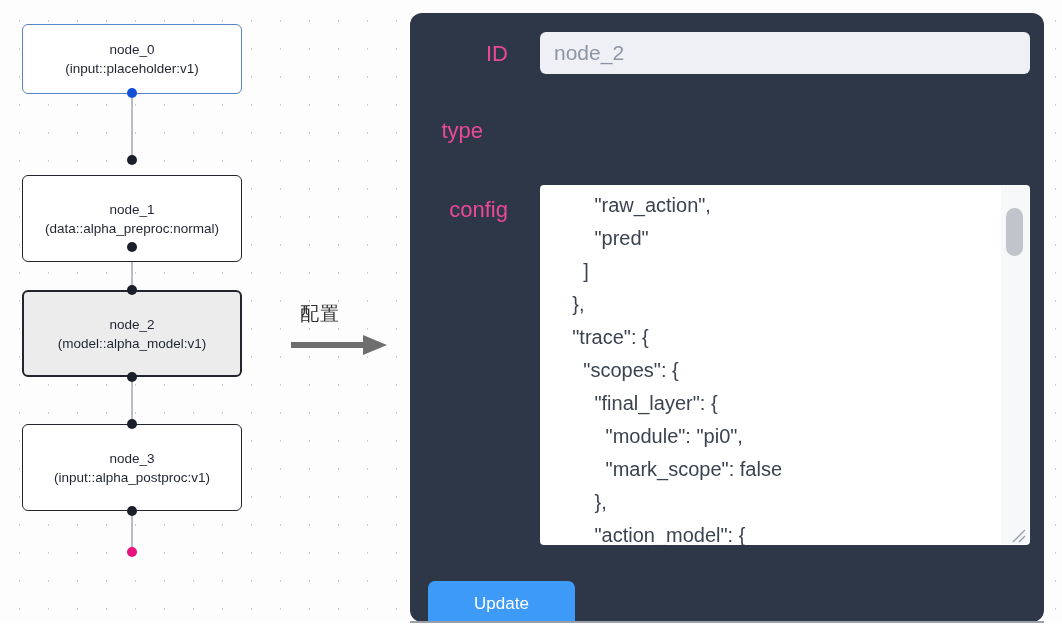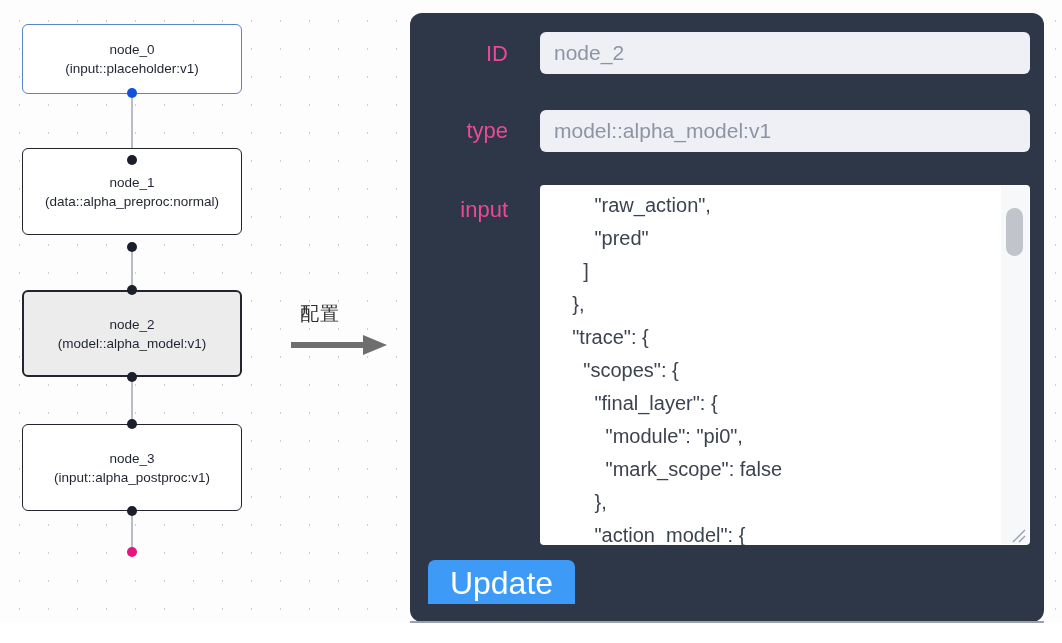--- a/index.html
+++ b/index.html
@@ -70,21 +70,21 @@
 
   .node.n-input  { border-color: #5884c9; }
   .node.n-output { border-color: #e6458e; }
   .node.n-selected {
     background: #ececec;
     border-width: 2.4px;
     border-color: #22252b;
   }
 
   #node-0 { top: 24px;  height: 70px; }
-  #node-1 { top: 148px; height: 87px; }
+  #node-1 { top: 175px; height: 87px; }
   #node-2 { top: 290px; height: 87px; }
   #node-3 { top: 424px; height: 87px; }
   #node-4 { top: 552px; height: 70px; }
 
   
   .edge {
     position: absolute;
     left: 131px;
     width: 2px;
     background: #b8bcc4;
@@ -130,21 +130,21 @@
   }
 
   .field-label {
     position: absolute;
     text-align: right;
     color: #ec4899;
     font-size: 22px;
     font-family: "Liberation Sans", sans-serif;
   }
   #label-id     { left: 420px; top: 41px;  width: 88px; }
-  #label-type   { left: 420px; top: 118px; width: 88px; }
+  #label-type   { left: 395px; top: 118px; width: 88px; }
   #label-config { left: 420px; top: 197px; width: 88px; }
 
   .text-input {
     position: absolute;
     left: 540px;
     width: 490px;
     height: 42px;
     box-sizing: border-box;
     background: #eef0f5;
     border: none;
@@ -193,27 +193,27 @@
     border-radius: 9px;
   }
   #ta-resize-handle {
     position: absolute;
     left: 1008px; top: 525px;
     width: 18px; height: 18px;
   }
 
   #update-button {
     position: absolute;
-    left: 428px; top: 560px;
+    left: 428px; top: 581px;
     width: 147px; height: 44px;
     background: #3d9bf7;
     border: none;
     border-radius: 7px 7px 0 0;
     color: #ffffff;
-    font-size: 32px;
+    font-size: 17px;
     font-family: "Liberation Sans", sans-serif;
     text-align: center;
     line-height: 44px;
     cursor: pointer;
     overflow: hidden;
   }
 
   
   #bottom-mask {
     position: absolute;
@@ -273,23 +273,22 @@
   <svg id="flow-arrow" viewBox="0 0 98 22">
     <path d="M0 8 L72 8 L72 1 L96 11 L72 21 L72 14 L0 14 Z" fill="#6e6e6e"></path>
   </svg>
 
   <div id="config-panel"></div>
 
   <div class="field-label" id="label-id">ID</div>
   <input class="text-input" id="input-id" value="node_2" style="">
 
   <div class="field-label" id="label-type">type</div>
-  <input class="text-input" id="input-type" value="model::alpha_model:v1" style="">
-
-  <div class="field-label" id="label-config">input</div>
+
+  <div class="field-label" id="label-config">config</div>
   <div id="config-textarea">        "raw_action",
         "pred"
       ]
     },
     "trace": {
       "scopes": {
         "final_layer": {
           "module": "pi0",
           "mark_scope": false
         },

